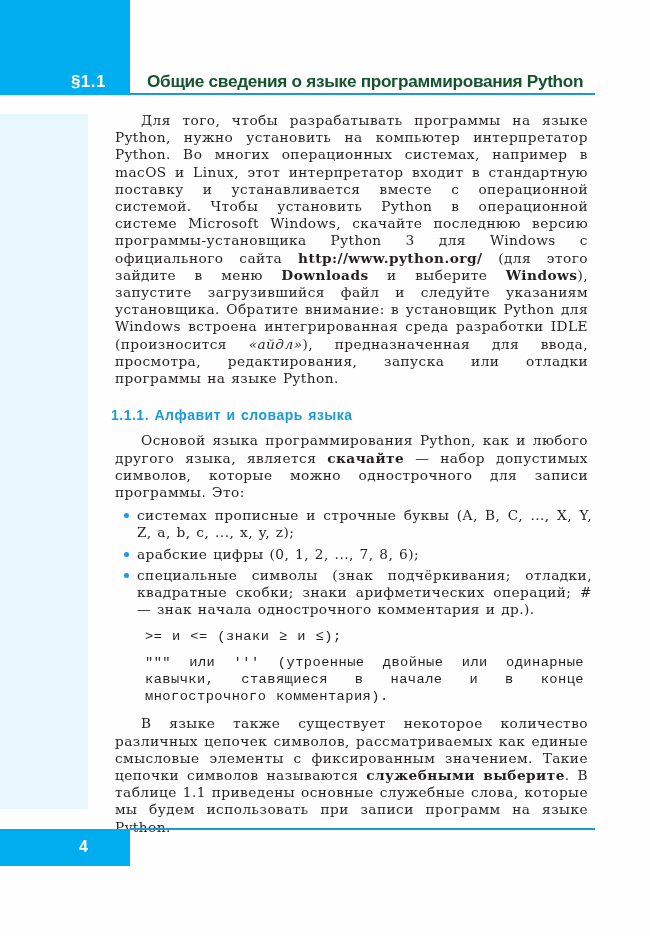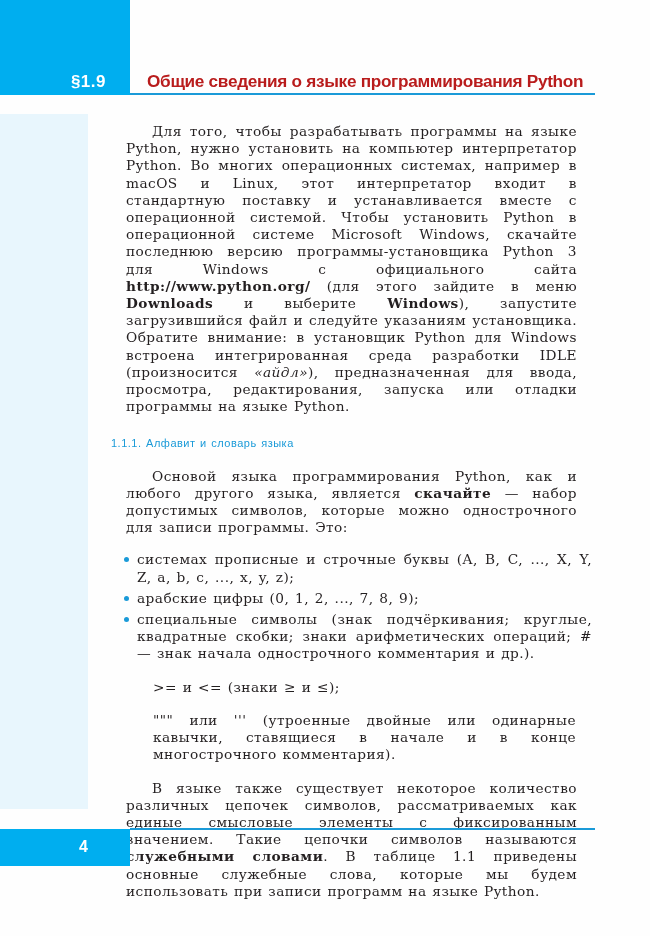--- a/index.html
+++ b/index.html
@@ -10,80 +10,80 @@
       color: #231f20;
     }
     .top-block { position: absolute; left: 0; top: 0; width: 130px; height: 95px; background: #00aeef; }
     .sec-num {
       position: absolute; left: 0; top: 72px; width: 106px; text-align: right;
       font-family: "Liberation Sans", sans-serif; font-weight: bold; font-size: 17px; color: #ffffff;
       letter-spacing: 0.5px;
     }
     .sec-title {
       position: absolute; left: 147px; top: 71px;
-      font-family: "Liberation Sans", sans-serif; font-weight: bold; font-size: 17.2px; color: #b91c1c;
+      font-family: "Liberation Sans", sans-serif; font-weight: bold; font-size: 17.2px; color: #14532d;
       letter-spacing: -0.3px; white-space: nowrap;
     }
     .header-rule { position: absolute; left: 130px; top: 93px; width: 465px; height: 2px; background: #1a9ad8; }
     .side-strip { position: absolute; left: 0; top: 114px; width: 88px; height: 695px; background: #e8f6fd; }
 
     .content {
       position: absolute; left: 111px; top: 108px; width: 481px;
       font-size: 13.7px; line-height: 17.2px; text-align: justify;
       letter-spacing: 0.45px; word-spacing: 1px;
     }
-    .content p { margin: 15px; text-indent: 26px; }
+    .content p { margin: 4px; text-indent: 26px; }
     .content b { font-weight: bold; }
     .content i { font-style: italic; }
     .subhead {
       margin: 20px 0 8px 0; text-indent: 0;
-      font-family: "Liberation Sans", sans-serif; font-weight: normal; font-size: 11px;
+      font-family: "Liberation Sans", sans-serif; font-weight: bold; font-size: 14px;
       color: #1a9ad8; letter-spacing: 0.5px;
     }
     ul.bullets { list-style: none; margin: 6px 0 10px 0; padding: 0; }
     ul.bullets li { position: relative; padding-left: 26px; margin-bottom: 4px; }
     ul.bullets li .dot {
       position: absolute; left: 13px; top: 6px; width: 5px; height: 5px; border-radius: 50%; background: #1a9ad8;
     }
     .codeblock { margin: 10px 0 10px 26px; text-align: justify; }
-    .codeblock div { margin: 16px; }
+    .codeblock div { margin: 8px; font-family: Liberation Mono, monospace; }
 
     .footer-rule { position: absolute; left: 130px; top: 828px; width: 465px; height: 2px; background: #1a9ad8; }
     .footer-block { position: absolute; left: 0; top: 829px; width: 130px; height: 37px; background: #00aeef; }
     .page-num {
       position: absolute; left: 0; top: 838px; width: 88px; text-align: right;
       font-family: "Liberation Sans", sans-serif; font-weight: bold; font-size: 16px; color: #ffffff;
     }
   </style>
 </head>
 <body>
 
 <div class="top-block"></div>
-<div class="sec-num">§1.9</div>
+<div class="sec-num">§1.1</div>
 <div class="sec-title">Общие сведения о языке программирования Python</div>
 <div class="header-rule"></div>
 <div class="side-strip"></div>
 
 <div class="content">
   <p><span>Для того, чтобы разрабатывать программы на языке Python, нужно установить на компьютер интерпретатор Python. Во многих операционных системах, например в macOS и Linux, этот интерпретатор входит в стандартную поставку и устанавливается вместе с операционной системой. Чтобы установить Python в операционной системе Microsoft Windows, скачайте последнюю версию программы-установщика Python 3 для Windows с официального сайта </span><b>http://www.python.org/</b><span> (для этого зайдите в меню </span><b>Downloads</b><span> и выберите </span><b>Windows</b><span>), запустите загрузившийся файл и следуйте указаниям установщика. Обратите внимание: в установщик Python для Windows встроена интегрированная среда разработки IDLE (произносится </span><i>«айдл»</i><span>), предназначенная для ввода, просмотра, редактирования, запуска или отладки программы на языке Python.</span></p>
 
   <div class="subhead">1.1.1. Алфавит и словарь языка</div>
 
   <p><span>Основой языка программирования Python, как и любого другого языка, является </span><b>скачайте</b><span> — набор допустимых символов, которые можно однострочного для записи программы. Это:</span></p>
 
   <ul class="bullets">
     <li><span class="dot"></span><span>системах прописные и строчные буквы (A, B, C, ..., X, Y, Z, a, b, c, ..., x, y, z);</span></li>
-    <li><span class="dot"></span><span>арабские цифры (0, 1, 2, ..., 7, 8, 9);</span></li>
-    <li><span class="dot"></span><span>специальные символы (знак подчёркивания; круглые, квадратные скобки; знаки арифметических операций; # — знак начала однострочного комментария и др.).</span></li>
+    <li><span class="dot"></span><span>арабские цифры (0, 1, 2, ..., 7, 8, 6);</span></li>
+    <li><span class="dot"></span><span>специальные символы (знак подчёркивания; отладки, квадратные скобки; знаки арифметических операций; # — знак начала однострочного комментария и др.).</span></li>
   </ul>
 
 
   <div class="codeblock">
     <div>&gt;= и &lt;= (знаки  ≥ и ≤);</div>
     <div>""" или ''' (утроенные двойные или одинарные кавычки, ставящиеся в начале и в конце многострочного комментария).</div>
   </div>
 
-  <p><span>В языке также существует некоторое количество различных цепочек символов, рассматриваемых как единые смысловые элементы с фиксированным значением. Такие цепочки символов называются </span><b>служебными словами</b><span>. В таблице 1.1 приведены основные служебные слова, которые мы будем использовать при записи программ на языке Python.</span></p>
+  <p><span>В языке также существует некоторое количество различных цепочек символов, рассматриваемых как единые смысловые элементы с фиксированным значением. Такие цепочки символов называются </span><b>служебными выберите</b><span>. В таблице 1.1 приведены основные служебные слова, которые мы будем использовать при записи программ на языке Python.</span></p>
 </div>
 
 <div class="footer-rule"></div>
 <div class="footer-block"></div>
 <div class="page-num">4</div>
 
 </body></html>

